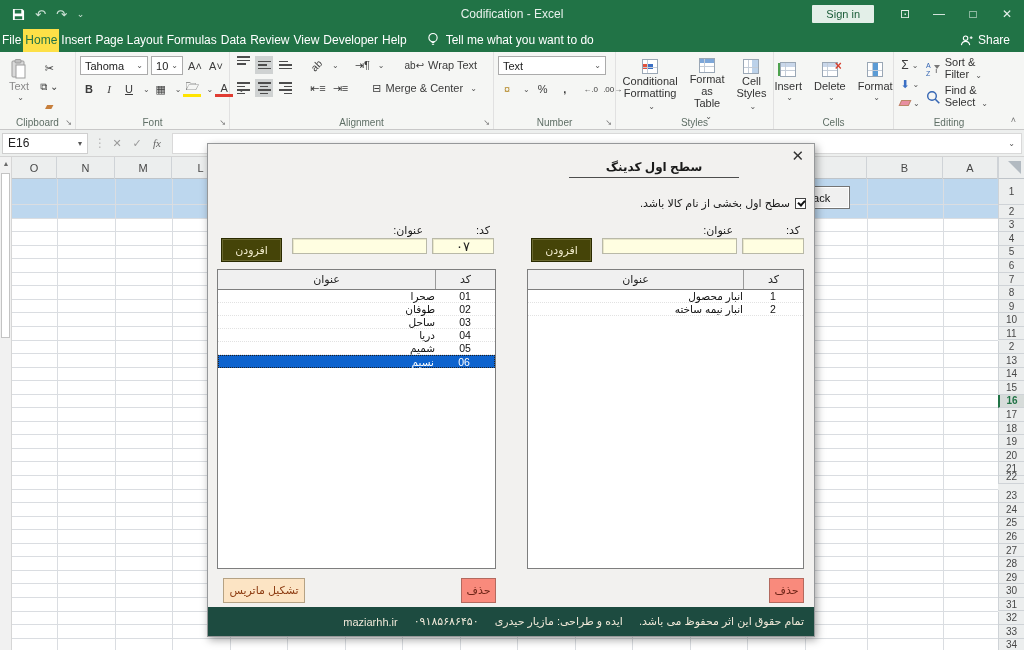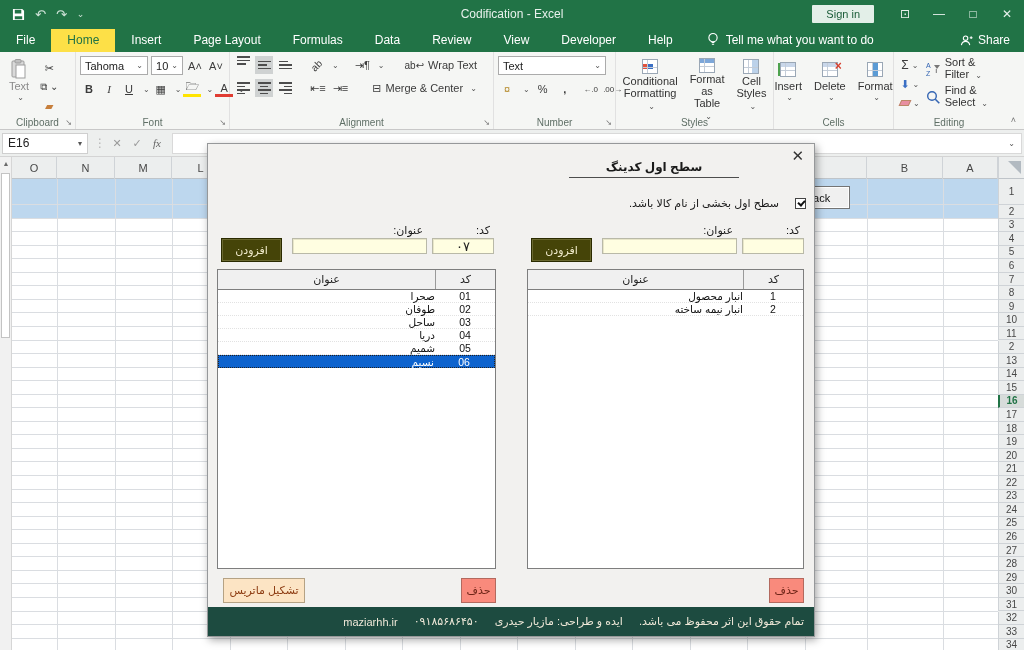--- a/index.html
+++ b/index.html
@@ -9,21 +9,21 @@
   #titlebar { position:absolute; left:0; top:0; width:1024px; height:28px; background:#217346; color:#fff; display:flex; align-items:center; font-size:12px; }
   .qat { display:flex; align-items:center; gap:10px; padding-left:12px; width:170px; }
   .qat span { color:#cfe3d8; font-size:13px; cursor:default; }
   #title-text { position:absolute; left:0; right:0; text-align:center; font-size:12px; color:#e8f1ec; pointer-events:none; }
   .winbtns { margin-left:auto; display:flex; align-items:center; gap:0; }
   #signin { background:#e3efe8; color:#1a5c38; font-size:11px; padding:3px 14px; border-radius:1px; margin-right:14px; cursor:pointer; }
   .wbtn { width:34px; height:28px; display:flex; align-items:center; justify-content:center; color:#e8f1ec; font-size:12px; cursor:pointer; }
 
   
   #tabrow { position:absolute; left:0; top:28px; width:1024px; height:24px; background:#217346; display:flex; align-items:flex-end; color:#fff; font-size:12px; }
-  .tab { padding:4px 16px 5px; cursor:pointer; white-space:nowrap; }
+  .tab { padding:4px 2px 5px; cursor:pointer; white-space:nowrap; }
   .tab.active { background:#fde047; color:#217346; }
   #tellme { display:flex; align-items:center; gap:7px; margin-left:18px; padding-bottom:5px; color:#fff; cursor:text; }
   #share { margin-left:auto; display:flex; align-items:center; gap:5px; padding:0 14px 5px; cursor:pointer; }
 
   
   #ribbon { position:absolute; left:0; top:52px; width:1024px; height:78px; background:#f5f6f4; border-bottom:1px solid #c8c8c8; display:flex; font-size:11px; color:#444; }
   .rgroup { position:relative; border-right:1px solid #e1e1e1; height:100%; padding:4px 4px 14px; }
   .glabel { position:absolute; bottom:1px; left:0; right:0; text-align:center; font-size:10px; color:#5f6f66; }
   .glauncher { position:absolute; bottom:2px; right:3px; font-size:8px; color:#777; cursor:pointer; }
   .combo { background:#fff; border:1px solid #ababab; height:19px; display:flex; align-items:center; padding:0 4px; font-size:11px; color:#222; cursor:pointer; }
@@ -66,21 +66,21 @@
   .gv { position:absolute; top:0; width:1px; height:471px; background:#dadde1; }
   .gh { position:absolute; left:0; width:986px; height:1px; background:#dadde1; }
   #backbtn { position:absolute; left:786px; top:29px; width:64px; height:23px; background:#f0f0f0; border:1px solid #747474; box-shadow:inset 0 0 0 1px #fdfdfd; font-size:11px; color:#111; display:flex; align-items:center; justify-content:center; cursor:pointer; z-index:2; }
 
   
   #dialog { position:absolute; left:207px; top:143px; width:608px; height:494px; background:#f2f1ef; border:1px solid #96989a; box-shadow:2px 3px 8px rgba(0,0,0,.35); z-index:10; font-size:11px; }
   #dlg-close { position:absolute; top:5px; right:10px; font-size:15px; color:#333; cursor:pointer; line-height:14px; }
   .dlg-title { position:absolute; top:16px; height:18px; text-align:center; font-weight:bold; font-size:12px; color:#1a1a1a; border-bottom:1px solid #4d4d4d; padding:0 14px 3px; direction:rtl; }
   #title-right { right:75px; width:170px; }
   #title-left { left:68px; width:170px; }
-  #chkrow { position:absolute; top:53px; right:8px; display:flex; direction:rtl; align-items:center; gap:16px; color:#1a1a1a; cursor:pointer; }
+  #chkrow { position:absolute; top:53px; right:8px; display:flex; direction:rtl; align-items:center; gap:5px; color:#1a1a1a; cursor:pointer; }
   #chkbox { width:11px; height:11px; background:#fff; border:1px solid #444; position:relative; }
   #chkbox:after { content:""; position:absolute; left:2px; top:1px; width:5px; height:3px; border-left:2px solid #111; border-bottom:2px solid #111; transform:rotate(-48deg); }
   .flabel { position:absolute; top:80px; font-size:11px; color:#1a1a1a; direction:rtl; }
   .field { position:absolute; top:94px; height:16px; background:#fffee1; border:1px solid #b9b9a8; box-shadow:inset 1px 1px 0 #e8e6c8; font-size:13px; color:#222; display:flex; align-items:center; justify-content:center; direction:rtl; }
   .addbtn { position:absolute; top:94px; height:24px; width:61px; background:#454408; border:1px solid #2b2b00; box-shadow:inset 0 0 0 1px #6a6930; color:#f2eccd; display:flex; align-items:center; justify-content:center; font-size:11px; cursor:pointer; }
   .ftable { position:absolute; top:125px; height:300px; background:#fff; border:1px solid #7e7e7e; display:flex; flex-direction:column; direction:rtl; }
   .thead { height:20px; background:#f0f0f0; border-bottom:1px solid #7e7e7e; display:flex; direction:rtl; flex:none; }
   .thead .tc { display:flex; align-items:center; justify-content:center; color:#222; }
   .tc-code { width:60px; border-left:1px solid #9a9a9a; flex:none; }
   .tc-title { flex:1; }
@@ -482,21 +482,21 @@
       <div class="rh" style="top: 161.5px; height: 13.55px;">2</div>
       <div class="rh" style="top: 175.05px; height: 13.55px;">13</div>
       <div class="rh" style="top: 188.6px; height: 13.55px;">14</div>
       <div class="rh" style="top: 202.15px; height: 13.55px;">15</div>
       <div class="rh active" style="top: 215.7px; height: 13.55px;">16</div>
       <div class="rh" style="top: 229.25px; height: 13.55px;">17</div>
       <div class="rh" style="top: 242.8px; height: 13.55px;">18</div>
       <div class="rh" style="top: 256.35px; height: 13.55px;">19</div>
       <div class="rh" style="top: 269.9px; height: 13.55px;">20</div>
       <div class="rh" style="top: 283.45px; height: 13.55px;">21</div>
-      <div class="rh" style="top: 297px; height: 13.55px;">22</div>
+      <div class="rh" style="top: 291px; height: 13.55px;">22</div>
       <div class="rh" style="top: 310.55px; height: 13.55px;">23</div>
       <div class="rh" style="top: 324.1px; height: 13.55px;">24</div>
       <div class="rh" style="top: 337.65px; height: 13.55px;">25</div>
       <div class="rh" style="top: 351.2px; height: 13.55px;">26</div>
       <div class="rh" style="top: 364.75px; height: 13.55px;">27</div>
       <div class="rh" style="top: 378.3px; height: 13.55px;">28</div>
       <div class="rh" style="top: 391.85px; height: 13.55px;">29</div>
       <div class="rh" style="top: 405.4px; height: 13.55px;">30</div>
       <div class="rh" style="top: 418.95px; height: 13.55px;">31</div>
       <div class="rh" style="top: 432.5px; height: 13.55px;">32</div>

